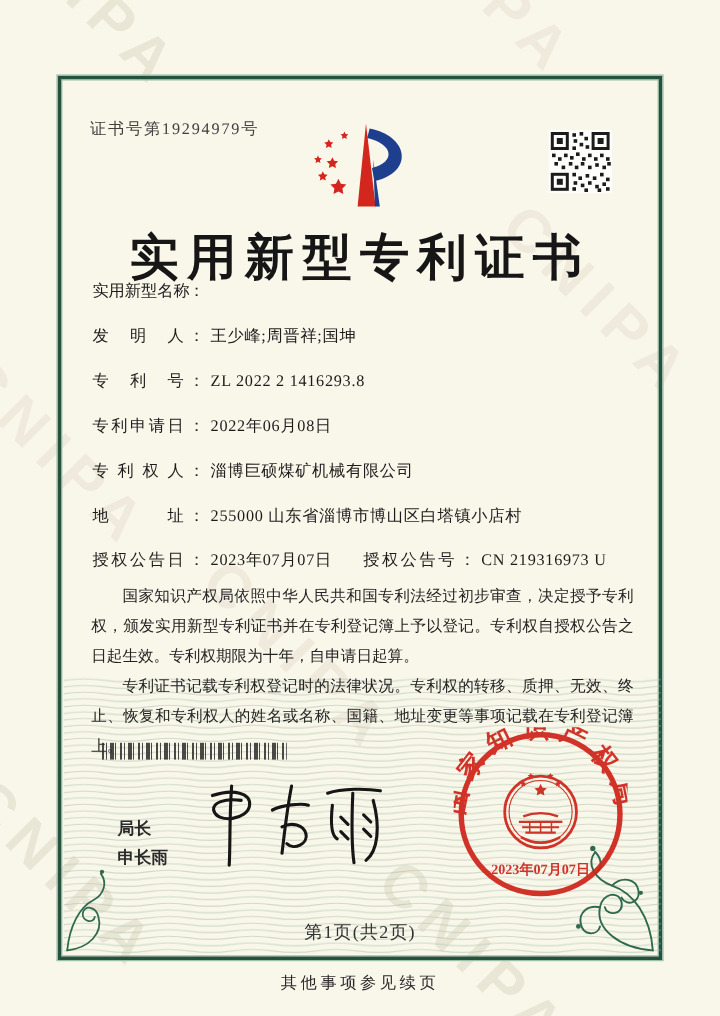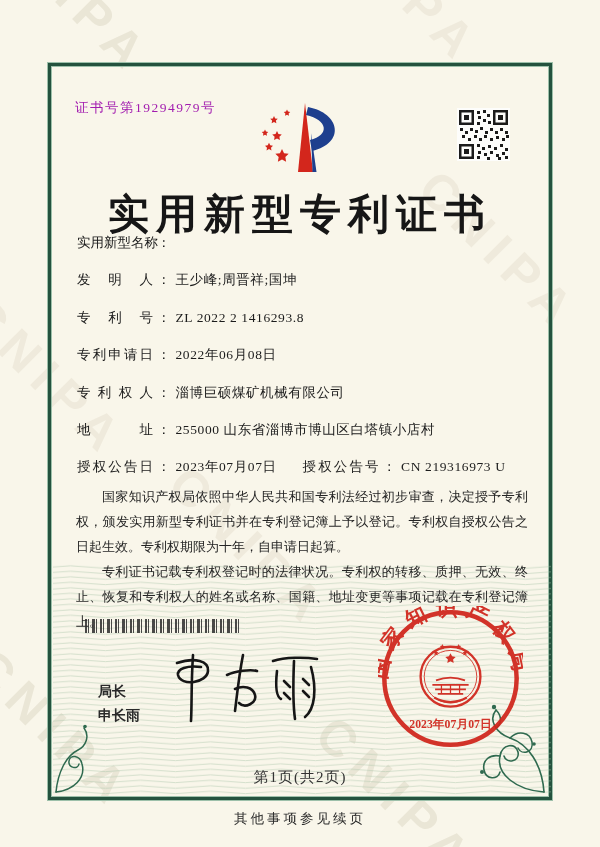--- a/index.html
+++ b/index.html
@@ -21,21 +21,21 @@
   .frame {
     position:absolute; left:48px; top:63px; width:504px; height:737px;
     border:3px solid #24523e; outline:1px solid #9dc0aa;
     box-shadow:inset 0 0 0 1px #9dc0aa; z-index:2;
   }
   .wavepanel { position:absolute; left:2px; right:2px; bottom:2px; height:231px; }
   .corner-br { position:absolute; right:3px; bottom:3px; }
   .corner-bl { position:absolute; left:3px; bottom:3px; transform:scaleX(-1); }
   
   .content { position:absolute; inset:0; z-index:3; }
-  .cert-no { position:absolute; left:75px; top:99px; font-size:13.5px; letter-spacing:1.5px; color:#a21caf; }
+  .cert-no { position:absolute; left:75px; top:99px; font-size:13.5px; letter-spacing:1.5px; color:#404040; }
   .logo { position:absolute; left:256px; top:101px; }
   .qr { position:absolute; left:457px; top:108px; }
   .title {
     position:absolute; left:0; right:0; top:187px; text-align:center;
     font-size:41px; font-weight:bold; letter-spacing:7px; color:#161616;
   }
   .fields { position:absolute; left:77px; top:234px; width:452px; }
   .row { display:flex; align-items:baseline; height:37.4px; font-size:13.5px; color:#1c1c1c; }
   .grp { display:flex; align-items:baseline; }
   .grp2 { margin-left:26px; }

